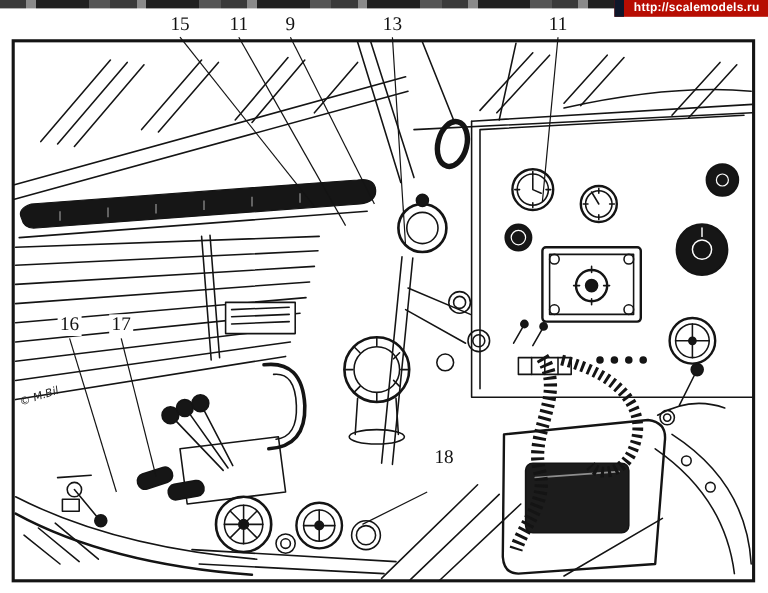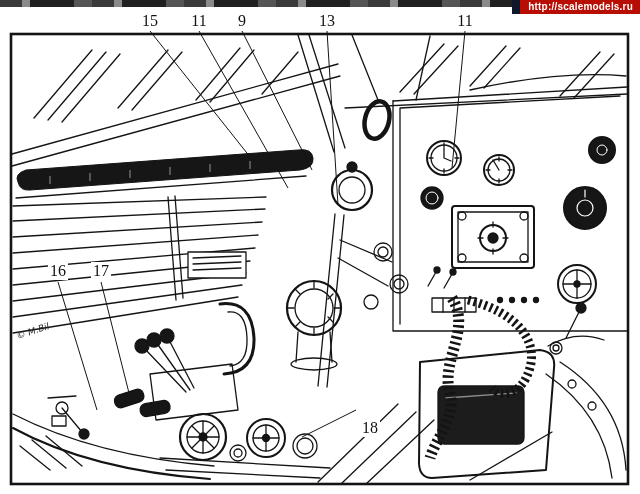--- a/index.html
+++ b/index.html
@@ -240,16 +240,16 @@
     </g>
   </svg>
 
   <div class="callout" style="left:150px;top:21px;">15</div>
   <div class="callout" style="left:199px;top:21px;">11</div>
   <div class="callout" style="left:242px;top:21px;">9</div>
   <div class="callout" style="left:327px;top:21px;">13</div>
   <div class="callout" style="left:465px;top:21px;">11</div>
   <div class="callout" style="left:58px;top:271px;">16</div>
   <div class="callout" style="left:101px;top:271px;text-align:right;">17</div>
-  <div class="callout" style="left:370px;top:428px;text-align:center;">18</div>
+  <div class="callout" style="left:370px;top:382px;text-align:center;">18</div>
 
   <div class="signature">© M.Bil</div>
 </div>
 
 </body></html>

